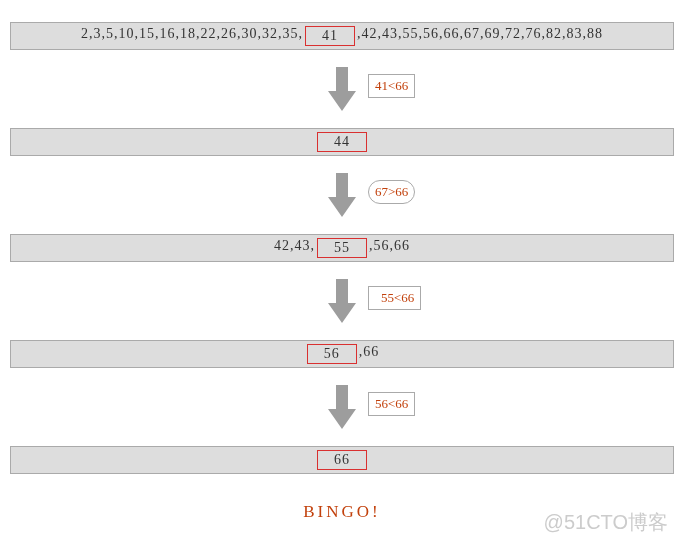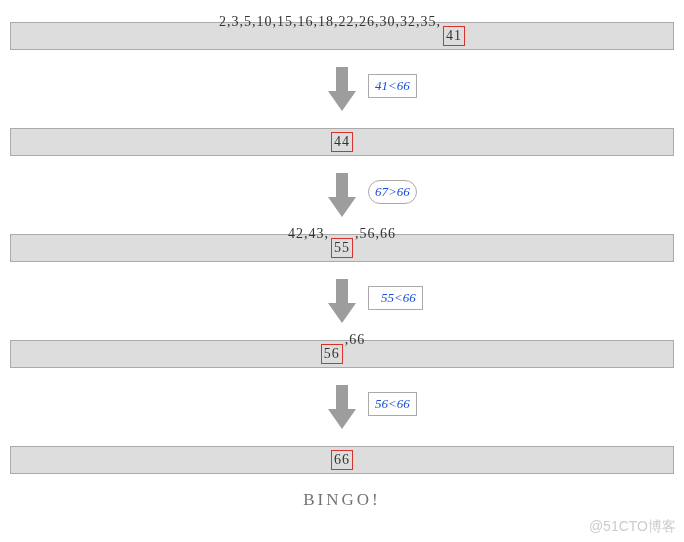--- a/index.html
+++ b/index.html
@@ -36,61 +36,61 @@
   .arrow {
     width: 28px;
     height: 48px;
     position: relative;
   }
   .arrow svg { width: 100%; height: 100%; }
   .compare-box {
     position: absolute;
     border: 1px solid #aaaaaa;
     font-size: 13px;
-    color: #1d4ed8;
+    color: #c2410c;
     padding: 3px 6px;
     background: #ffffff;
-    font-style: italic;
   }
   .list-seq {
     display: flex;
     align-items: flex-start;
   }
   .num {
     padding: 0 1px;
   }
   .boxed {
     border: 1.5px solid #d93030;
-    padding: 1px 2px;
-    margin: 12px 1px;
+    padding: 1px 16px;
+    margin: 0 1px;
   }
   .bingo {
     text-align: center;
     font-size: 17px;
-    color: #737373;
+    color: #c2410c;
     letter-spacing: 3px;
-    margin-top: 16px;
+    margin-top: 28px;
     font-family: Georgia, serif;
   }
   .watermark {
     position: absolute;
-    right: 8px;
+    right: 16px;
     bottom: 6px;
     color: #cccccc;
-    font-size: 14px;
+    font-size: 20px;
     font-family: Arial, sans-serif;
   }
 </style>
 </head>
 <body>
 
 <div class="row-box">
   <div class="list-seq">
     <span class="num">2,3,5,10,15,16,18,22,26,30,32,35,</span>
     <span class="boxed">41</span>
+    <span class="num">,42,43,55,56,66,67,69,72,76,82,83,88</span>
   </div>
 </div>
 
 <div class="arrow-row">
   <div class="arrow">
     <svg viewBox="0 0 28 48">
         <path d="M8 2 H20 V26 H28 L14 46 L0 26 H8 Z" fill="#9d9d9d"></path>
       </svg>
   </div>
   <div class="compare-box" style="left:358px;top:24px;">41&lt;66</div>

